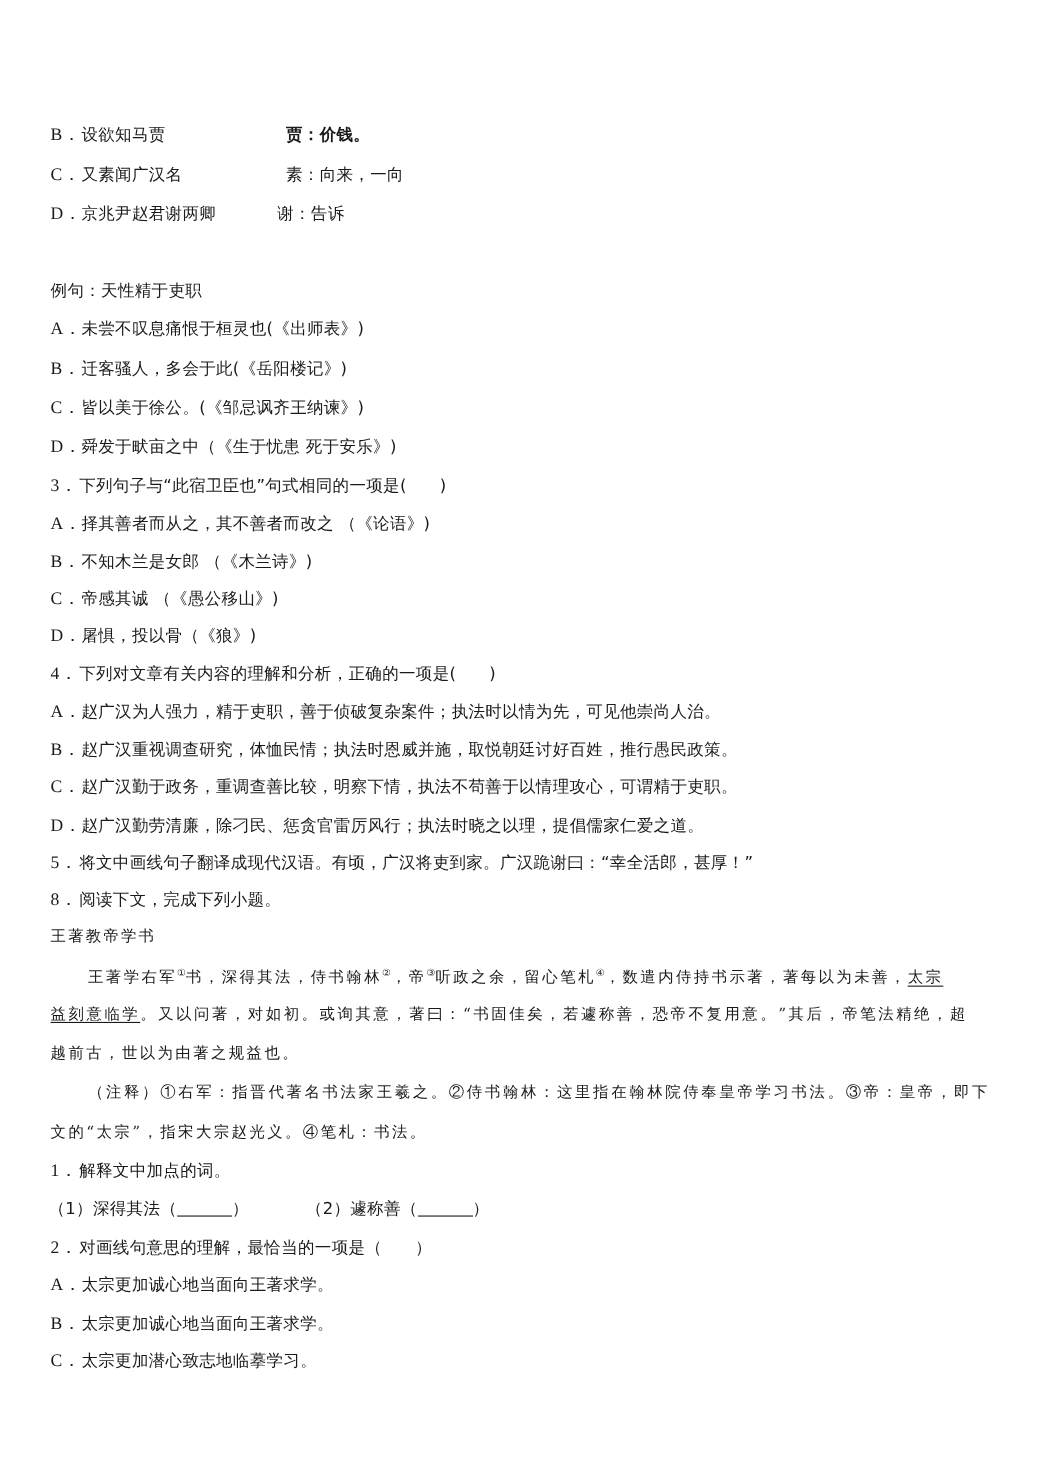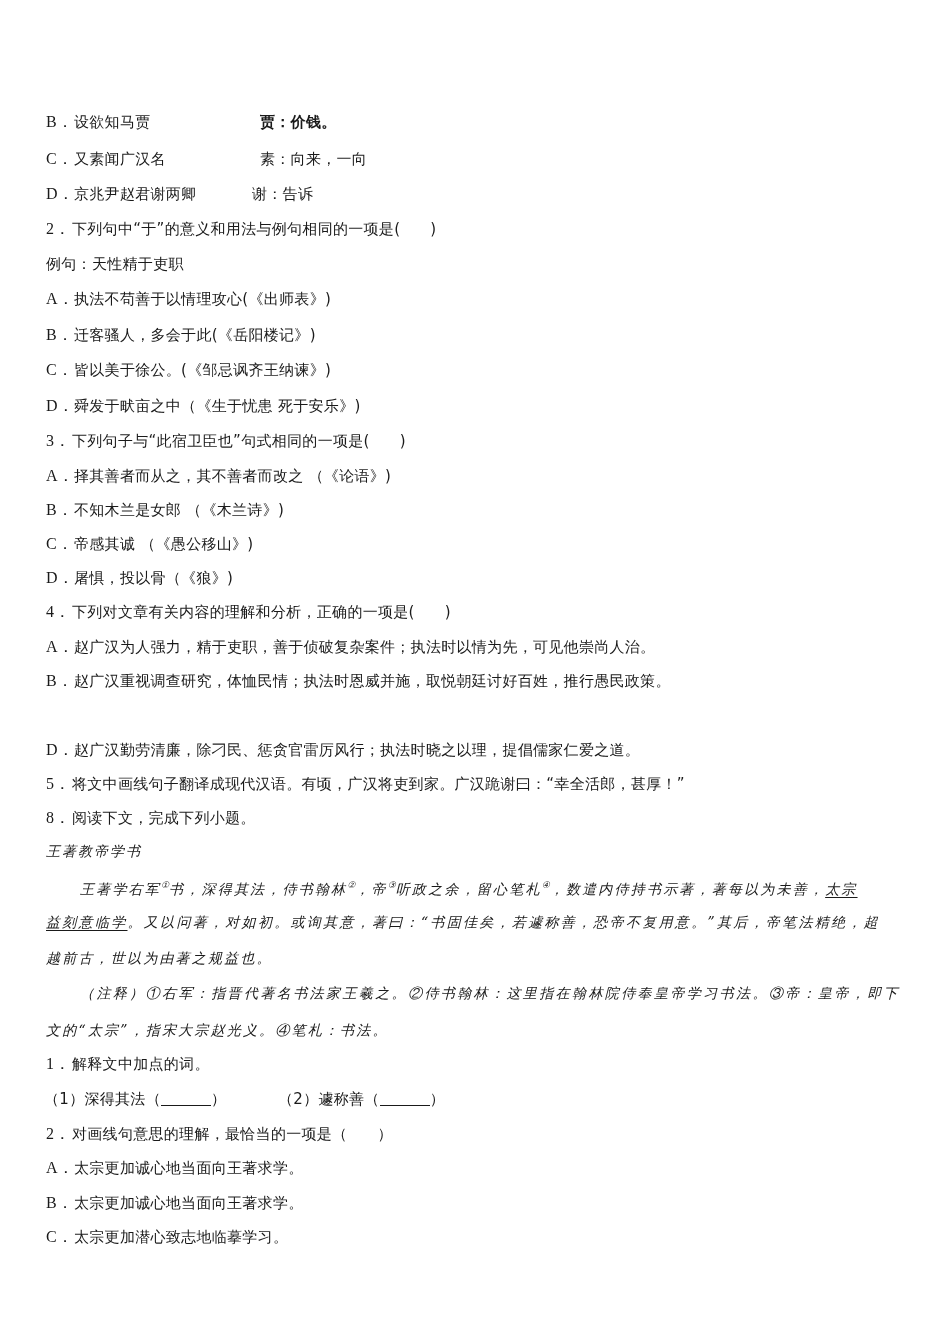--- a/index.html
+++ b/index.html
@@ -44,21 +44,20 @@
       font-size: 16px;
     }
     .gloss {
       position: absolute;
       white-space: nowrap;
     }
     .serif-block {
       font-family: "DejaVu Serif", "Liberation Serif", serif;
       font-size: 14px;
       letter-spacing: 2.2px;
-      font-style: italic;
     }
     .underlined {
       text-decoration: underline;
       text-underline-offset: 3px;
     }
     sup.note {
       font-size: 9px;
       vertical-align: 6px;
       letter-spacing: 0;
     }
@@ -87,26 +86,23 @@
   <div class="line" style="top:137px;">
     <span class="opt-letter">C．</span><span>又素闻广汉名</span>
   </div>
   <div class="line gloss" style="top:137px; left:260px;">素：向来，一向</div>
 
   <div class="line" style="top:172px;">
     <span class="opt-letter">D．</span><span>京兆尹赵君谢两卿</span>
   </div>
   <div class="line gloss" style="top:172px; left:252px;">谢：告诉</div>
 
-  <div class="line" style="top:207px;">
-    <span class="qnum">2．</span><span>下列句中“于”的意义和用法与例句相同的一项是(</span><span class="paren-space"></span><span>)</span>
-  </div>
   <div class="line" style="top:242px;">例句：天性精于吏职</div>
   <div class="line" style="top:277px;">
-    <span class="opt-letter">A．</span><span>执法不苟善于以情理攻心(《出师表》)</span>
+    <span class="opt-letter">A．</span><span>未尝不叹息痛恨于桓灵也(《出师表》)</span>
   </div>
   <div class="line" style="top:348px;">
     <span class="opt-letter">C．</span><span>皆以美于徐公。(《邹忌讽齐王纳谏》)</span>
   </div>
   <div class="line" style="top:313px;">
     <span class="opt-letter">B．</span><span>迁客骚人，多会于此(《岳阳楼记》)</span>
   </div>
   <div class="line" style="top:384px;">
     <span class="opt-letter">D．</span><span>舜发于畎亩之中（《生于忧患  死于安乐》)</span>
   </div>
@@ -128,20 +124,23 @@
   </div>
 
   <div class="line" style="top:590px;">
     <span class="qnum">4．</span><span>下列对文章有关内容的理解和分析，正确的一项是(</span><span class="paren-space"></span><span>)</span>
   </div>
   <div class="line" style="top:625px;">
     <span class="opt-letter">A．</span><span>赵广汉为人强力，精于吏职，善于侦破复杂案件；执法时以情为先，可见他崇尚人治。</span>
   </div>
   <div class="line" style="top:659px;">
     <span class="opt-letter">B．</span><span>赵广汉重视调查研究，体恤民情；执法时恩威并施，取悦朝廷讨好百姓，推行愚民政策。</span>
+  </div>
+  <div class="line" style="top:693px;">
+    <span class="opt-letter">C．</span><span>赵广汉勤于政务，重调查善比较，明察下情，执法不苟善于以情理攻心，可谓精于吏职。</span>
   </div>
   <div class="line" style="top:728px;">
     <span class="opt-letter">D．</span><span>赵广汉勤劳清廉，除刁民、惩贪官雷厉风行；执法时晓之以理，提倡儒家仁爱之道。</span>
   </div>
 
   <div class="line" style="top:762px;">
     <span class="qnum">5．</span><span>将文中画线句子翻译成现代汉语。有顷，广汉将吏到家。广汉跪谢曰：“幸全活郎，甚厚！”</span>
   </div>
 
   <div class="line" style="top:796px;">

